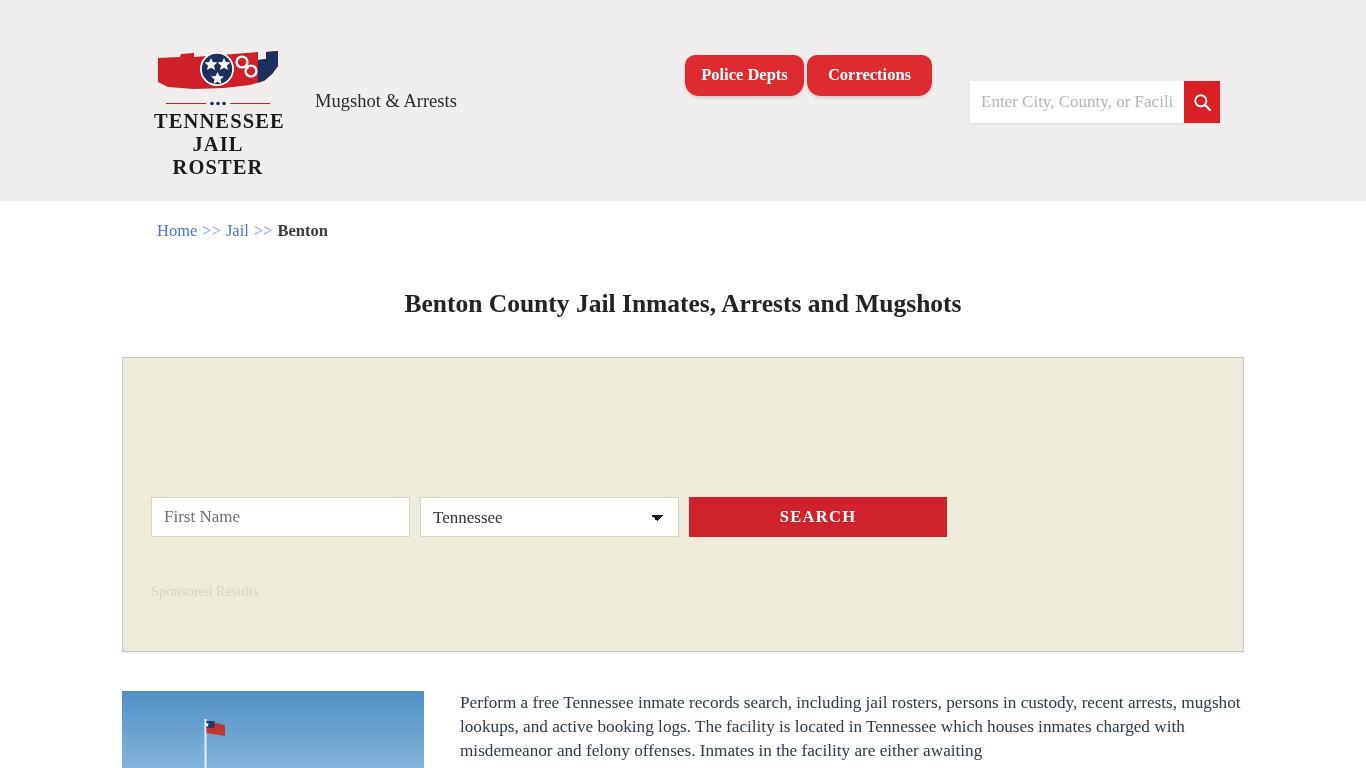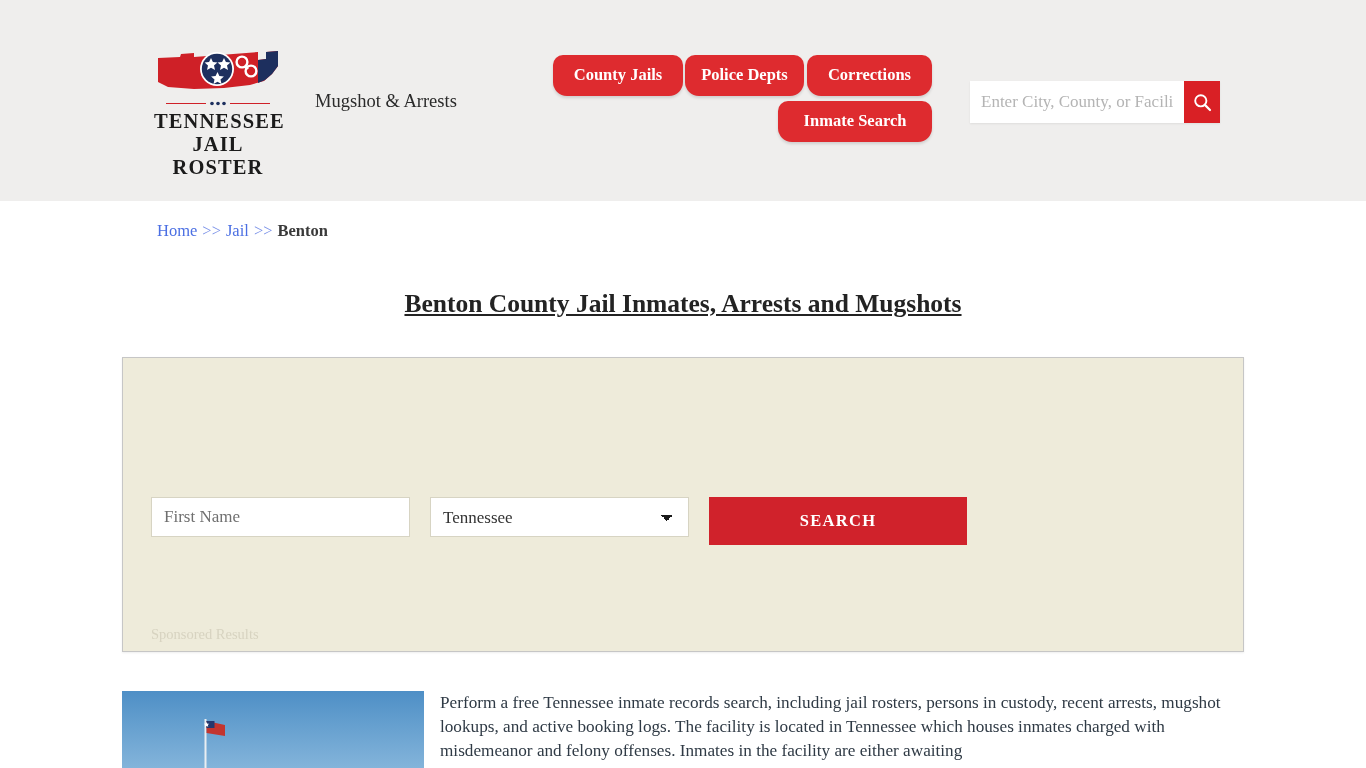--- a/index.html
+++ b/index.html
@@ -143,21 +143,20 @@
   
   .page-title {
     position: absolute;
     left: 0; top: 272px;
     width: 1366px;
     text-align: center;
     font-size: 25.5px;
     font-weight: bold;
     color: #232323;
     font-family: "Liberation Serif", "DejaVu Serif", serif;
-    text-decoration: underline;
   }
 
   
   .panel {
     position: absolute;
     left: 122px; top: 357px;
     width: 1122px; height: 295px;
     background: #eeebda;
     border: 1px solid #c6c6c6;
     box-shadow: 0 1px 2px rgba(0,0,0,0.07);
@@ -173,21 +172,21 @@
     margin-top: 8px;
     text-align: center;
     font-size: 17px;
     color: #3e4a57;
   }
   .form-row {
     position: absolute;
     left: 28px; top: 139px;
     width: 1064px;
     display: flex;
-    gap: 20px;
+    gap: 10px;
   }
   .fld {
     height: 40px;
     background: #ffffff;
     border: 1px solid #d7d4c3;
     font-family: "Liberation Serif", "DejaVu Serif", serif;
     font-size: 17px;
     color: #333;
     padding: 0 12px;
     outline: none;
@@ -203,45 +202,44 @@
       linear-gradient(45deg, transparent 50%, #1a1a1a 50%),
       linear-gradient(135deg, #1a1a1a 50%, transparent 50%);
     background-position:
       calc(100% - 21px) 17px,
       calc(100% - 15px) 17px;
     background-size: 6px 6px, 6px 6px;
     background-repeat: no-repeat;
     cursor: pointer;
   }
   .btn-search {
-    width: 258px; height: 48px;
+    width: 258px; height: 40px;
     background: #d0222b;
     border: 0;
     color: #ffffff;
     font-family: "Liberation Serif", "DejaVu Serif", serif;
     font-weight: bold;
     font-size: 16.5px;
     letter-spacing: 1.3px;
     cursor: pointer;
   }
   .sponsored {
     position: absolute;
     left: 28px; top: 225px;
     font-size: 14.5px;
     color: #d7d3c0;
-    margin-top: 43px;
   }
 
   
   .content {
     position: absolute;
     left: 122px; top: 691px;
     width: 1124px;
     display: flex;
-    gap: 16px;
+    gap: 36px;
   }
   .thumb {
     flex: 0 0 302px;
     width: 302px; height: 77px;
     overflow: hidden;
     position: relative;
   }
   .thumb svg { display: block; width: 302px; height: 170px; }
   .body-copy {
     flex: 1 1 auto;
@@ -278,24 +276,22 @@
         <circle cx="52" cy="4.5" r="1.8" fill="#1d2f5e"></circle>
         <circle cx="58" cy="4.5" r="1.8" fill="#1d2f5e"></circle>
       </svg>
       <div class="logo-word">TENNESSEE</div>
       <div class="logo-word">JAIL ROSTER</div>
     </div>
 
     <div class="tagline">Mugshot &amp; Arrests</div>
 
     <div class="nav">
-      <a class="pill pill-county">County Jails</a>
       <a class="pill pill-police">Police Depts</a>
       <a class="pill pill-correct">Corrections</a>
-      <a class="pill pill-inmate">Inmate Search</a>
     </div>
 
     <div class="hsearch">
       <input type="text" placeholder="Enter City, County, or Facility" style="">
       <button class="hsearch-btn">
         <svg width="19" height="19" viewBox="0 0 19 19">
           <circle cx="7.8" cy="7.8" r="5.6" fill="none" stroke="#ffffff" stroke-width="1.9"></circle>
           <line x1="11.9" y1="11.9" x2="17" y2="17" stroke="#ffffff" stroke-width="2.2" stroke-linecap="round"></line>
         </svg>
       </button>

